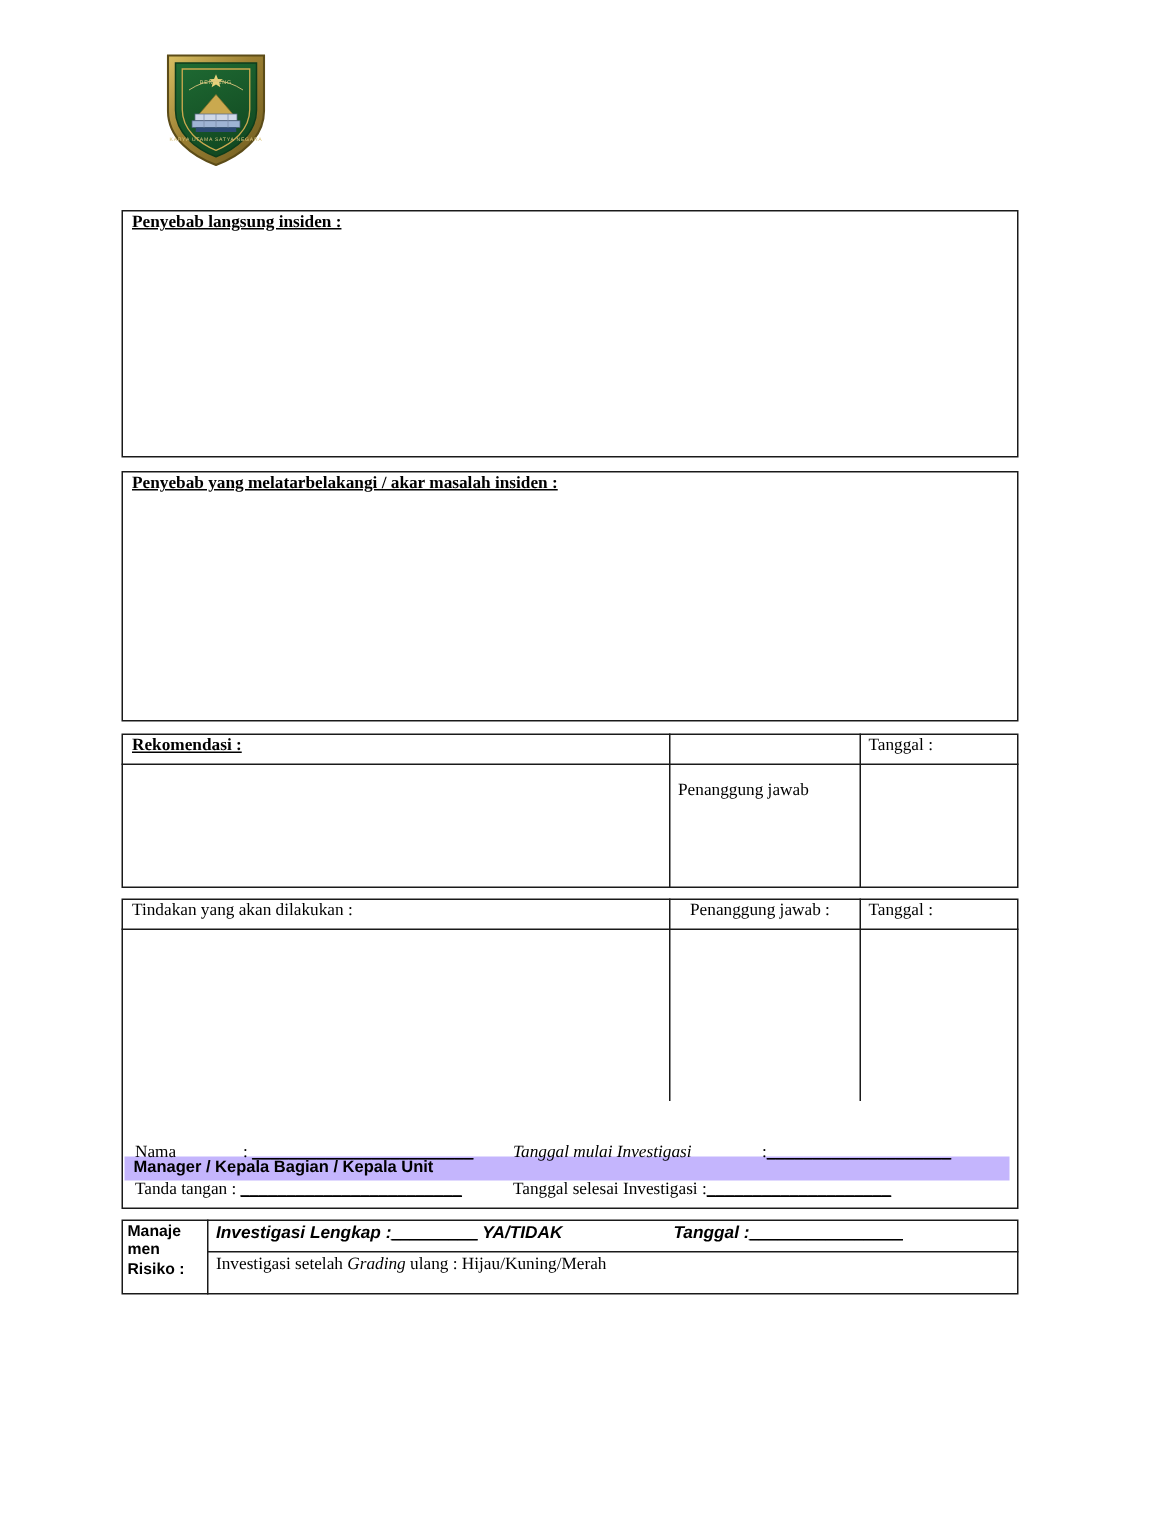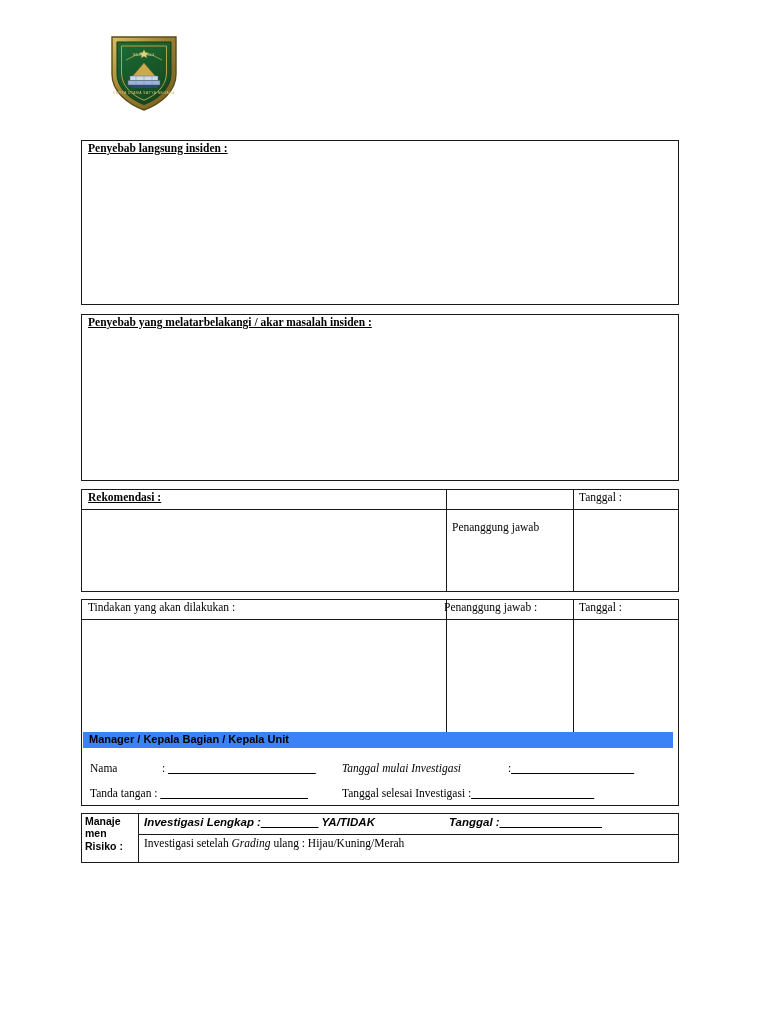--- a/index.html
+++ b/index.html
@@ -105,30 +105,30 @@
   #rec-v2 { left: 573px; top: 489px; height: 103px; }
   #lbl-rec-pic  { left: 452px; top: 491px; margin-top: 30px; }
   #lbl-rec-date { left: 579px; top: 491px; }
 
   
   #box-action { left: 81px; top: 599px; width: 598px; height: 207px; }
   #act-head-sep { left: 81px; top: 619px; width: 598px; }
   #act-v1 { left: 446px; top: 599px; height: 135px; }
   #act-v2 { left: 573px; top: 599px; height: 135px; }
   #lbl-action    { left: 88px;  top: 601px; text-align: center; }
-  #lbl-act-pic   { left: 444px; top: 601px; }
+  #lbl-act-pic   { left: 460px; top: 601px; }
   #lbl-act-date  { left: 579px; top: 601px; }
 
   .blue-bar {
     position: absolute;
     left: 83px;
-    top: 732px;
+    top: 771px;
     width: 590px;
     height: 16px;
-    background: #3b82f6;
+    background: #c4b5fd;
   }
   .blue-bar-text {
     position: absolute;
     left: 6px;
     top: 1px;
     font-family: "Liberation Sans", sans-serif;
     font-weight: bold;
     font-size: 11px;
     color: #000;
     white-space: nowrap;

